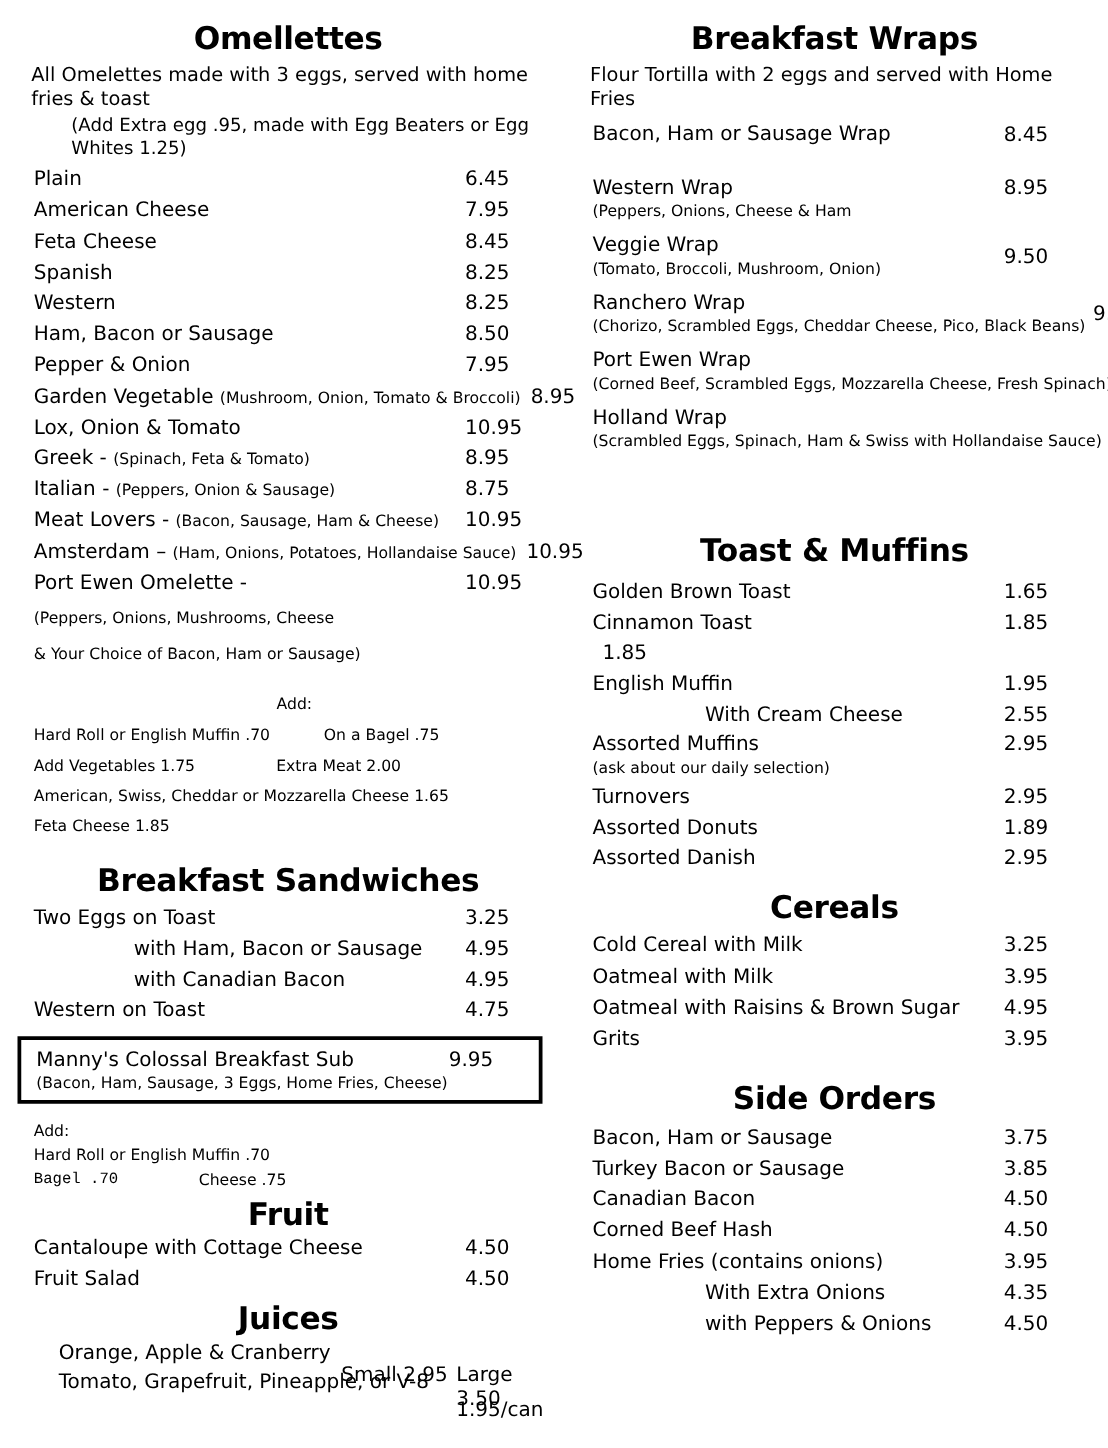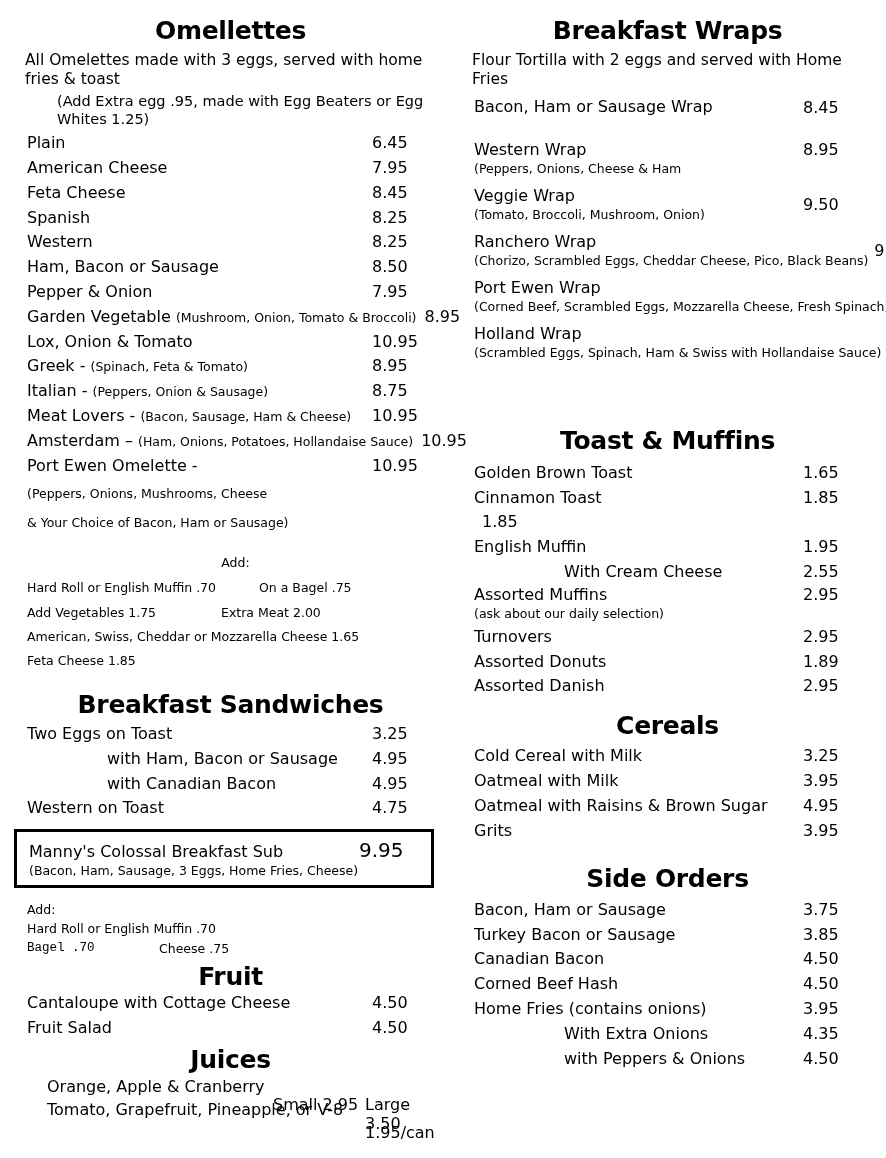--- a/index.html
+++ b/index.html
@@ -80,21 +80,21 @@
   .indent-item { padding-left: 80px; }
   .indent-item-2 { padding-left: 90px; }
 
   .boxed {
     border: 3px solid #000;
     padding: 6px 10px 6px 12px;
     box-sizing: border-box;
   }
   .boxed .brow { display: flex; align-items: baseline; }
   .boxed .brow .nm { flex: 1 1 auto; font-size: 16px; }
-  .boxed .brow .pr { flex: 0 0 auto; width: 62px; font-size: 20px; }
+  .boxed .brow .pr { flex: 0 0 auto; width: 62px; font-size: 16px; }
   .boxed .desc { margin-top: 1px; }
 
   .lcol { padding-left: 27px; padding-right: 16px; box-sizing: border-box; width: 450px;}
   .rcol { padding-left: 19px; padding-right: 25px; box-sizing: border-box; width: 431px;}
 
   .juice-block {
     position: relative;
     font-size: 16px;
     height: 70px;
   }

